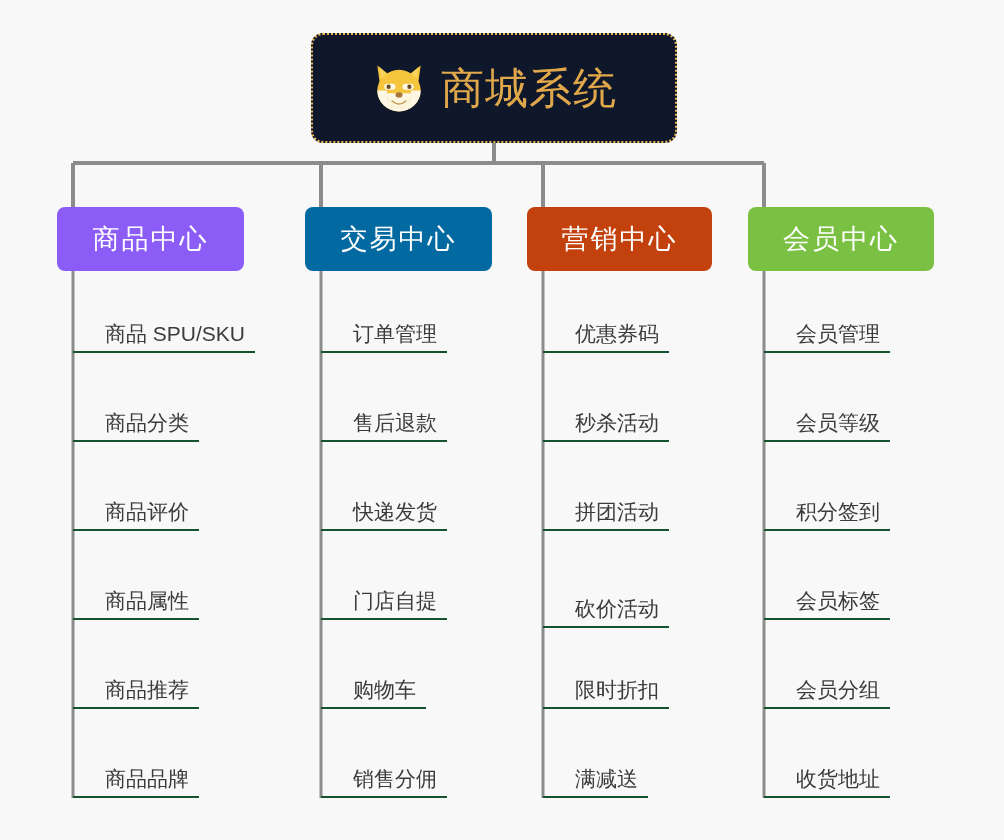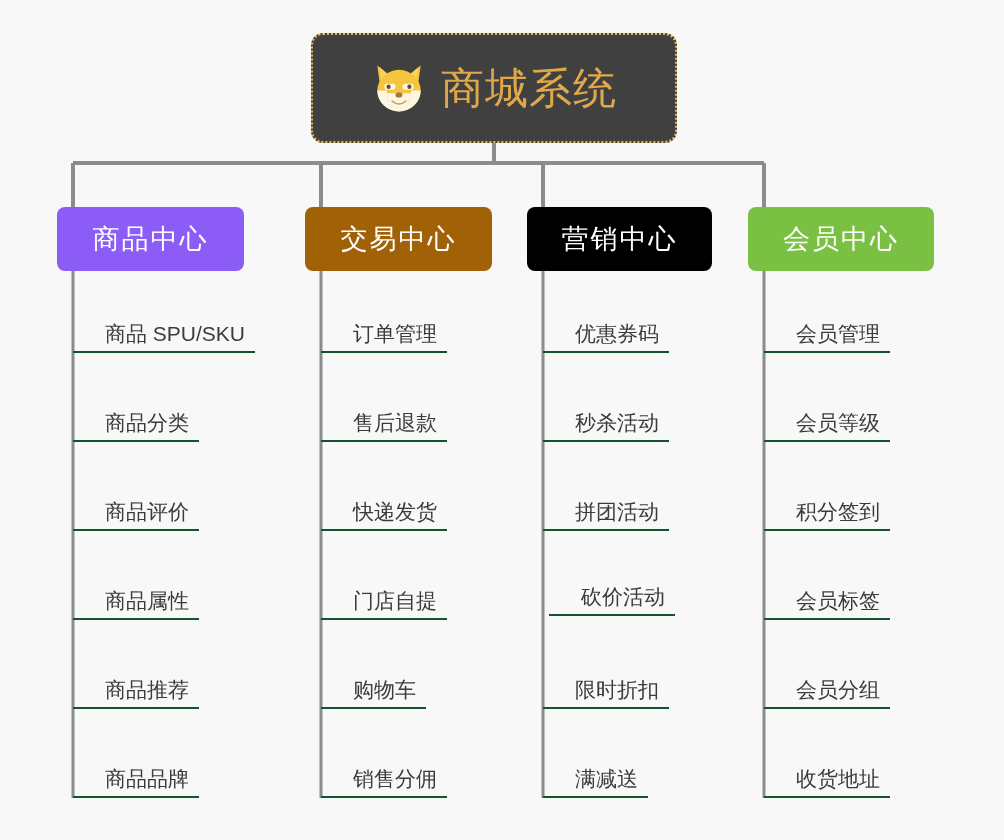--- a/index.html
+++ b/index.html
@@ -32,21 +32,21 @@
     pointer-events: none;
   }
 
   
   .root-node {
     position: absolute;
     left: 311px;
     top: 33px;
     width: 366px;
     height: 110px;
-    background: #404040;
+    background: #0f172a;
     border: 2px dotted #edb956;
     border-radius: 12px;
     box-sizing: border-box;
     display: flex;
     align-items: center;
     justify-content: center;
     gap: 14px;
   }
   .root-emoji {
     width: 56px;
@@ -159,21 +159,21 @@
         </div>
         <div class="leaf-item" style="top: 386px;">
           <span class="leaf-label">商品推荐</span>
         </div>
         <div class="leaf-item" style="top: 475px;">
           <span class="leaf-label">商品品牌</span>
         </div>
       </div>
     </div>
     <div class="column" style="left: 305px; width: 187px;">
-      <div class="cat-header" style="background: #a16207; width: 187px;">交易中心</div>
+      <div class="cat-header" style="background: #0369a1; width: 187px;">交易中心</div>
       <div class="leaf-list">
         <div class="leaf-item" style="top: 30px;">
           <span class="leaf-label">订单管理</span>
         </div>
         <div class="leaf-item" style="top: 119px;">
           <span class="leaf-label">售后退款</span>
         </div>
         <div class="leaf-item" style="top: 208px;">
           <span class="leaf-label">快递发货</span>
         </div>
@@ -182,32 +182,32 @@
         </div>
         <div class="leaf-item" style="top: 386px;">
           <span class="leaf-label">购物车</span>
         </div>
         <div class="leaf-item" style="top: 475px;">
           <span class="leaf-label">销售分佣</span>
         </div>
       </div>
     </div>
     <div class="column" style="left: 527px; width: 185px;">
-      <div class="cat-header" style="background: #000000; width: 185px;">营销中心</div>
+      <div class="cat-header" style="background: #c2410c; width: 185px;">营销中心</div>
       <div class="leaf-list">
         <div class="leaf-item" style="top: 30px;">
           <span class="leaf-label">优惠券码</span>
         </div>
         <div class="leaf-item" style="top: 119px;">
           <span class="leaf-label">秒杀活动</span>
         </div>
         <div class="leaf-item" style="top: 208px;">
           <span class="leaf-label">拼团活动</span>
         </div>
-        <div class="leaf-item" style="top: 293px; margin-left: 6px;">
+        <div class="leaf-item" style="top: 305px;">
           <span class="leaf-label">砍价活动</span>
         </div>
         <div class="leaf-item" style="top: 386px;">
           <span class="leaf-label">限时折扣</span>
         </div>
         <div class="leaf-item" style="top: 475px;">
           <span class="leaf-label">满减送</span>
         </div>
       </div>
     </div>

